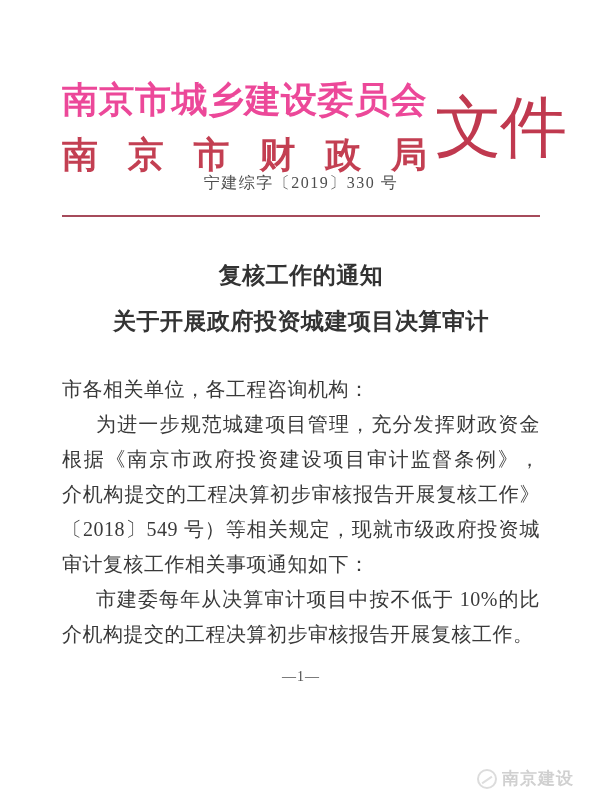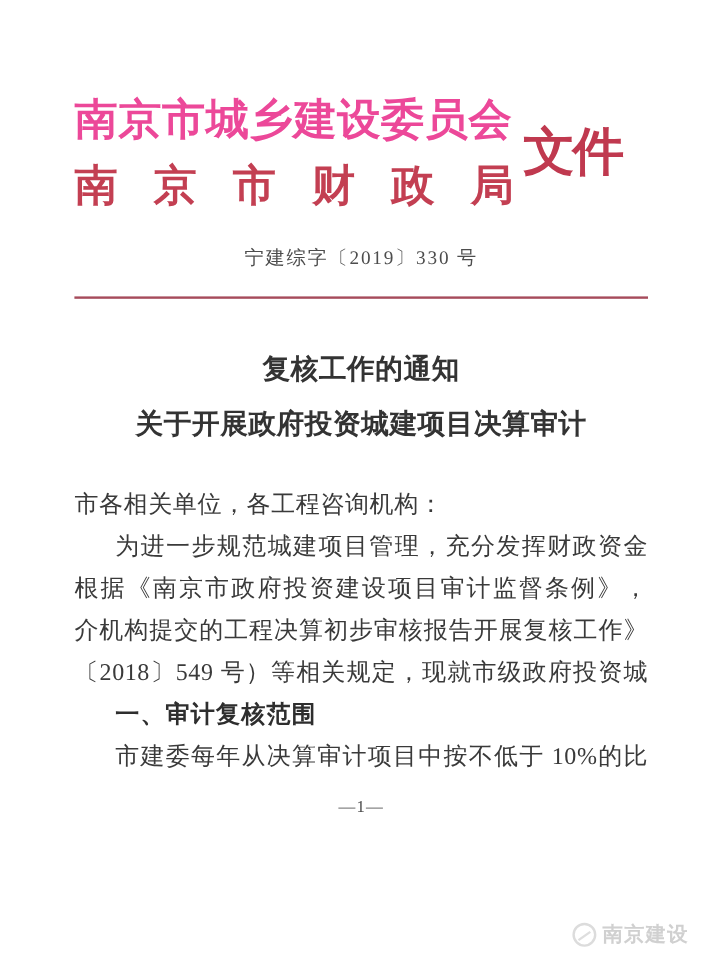--- a/index.html
+++ b/index.html
@@ -31,31 +31,30 @@
   .agency-line2 {
     margin-top: 19px;
     display: flex;
     justify-content: space-between;
     font-size: 36px;
     font-weight: bold;
     color: #c33f52;
     line-height: 1;
   }
   .doc-word {
-    font-size: 43px;
-    font-weight: bold;
+    font-size: 67px;
+    font-weight: normal;
     color: #c0394f;
     line-height: 1;
     margin-left: 8px;
     letter-spacing: -2px;
     white-space: nowrap;
   }
   
   .doc-number {
-    margin-top: 32px;
     text-align: center;
     font-size: 16px;
     color: #4d4d4d;
     letter-spacing: 1.5px;
   }
   .red-divider {
     margin-top: 21px;
     height: 2px;
     background: #a64b5b;
   }
@@ -156,22 +155,23 @@
     <div>复核工作的通知</div>
     <div>关于开展政府投资城建项目决算审计</div>
   </div>
 
   <div class="doc-body">
     <div class="body-line">市各相关单位，各工程咨询机构：</div>
     <div class="body-line indent fill">为进一步规范城建项目管理，充分发挥财政资金使用效益，</div>
     <div class="body-line fill">根据《南京市政府投资建设项目审计监督条例》，《关于进一步</div>
     <div class="body-line fill">介机构提交的工程决算初步审核报告开展复核工作》（宁建综字</div>
     <div class="body-line fill">〔2018〕549 号）等相关规定，现就市级政府投资城建项目决算</div>
-    <div class="body-line indent heading">一、审计复核范围</div>
+    <div class="body-line">审计复核工作相关事项通知如下：</div>
     <div class="body-line indent fill">市建委每年从决算审计项目中按不低于 10%的比例，对中</div>
+    <div class="body-line">介机构提交的工程决算初步审核报告开展复核工作。</div>
   </div>
 
   <div class="page-number">—1—</div>
 
   <div class="watermark">
     <span class="logo-circle"></span>
     <span>南京建设</span>
   </div>
 
 </div>

